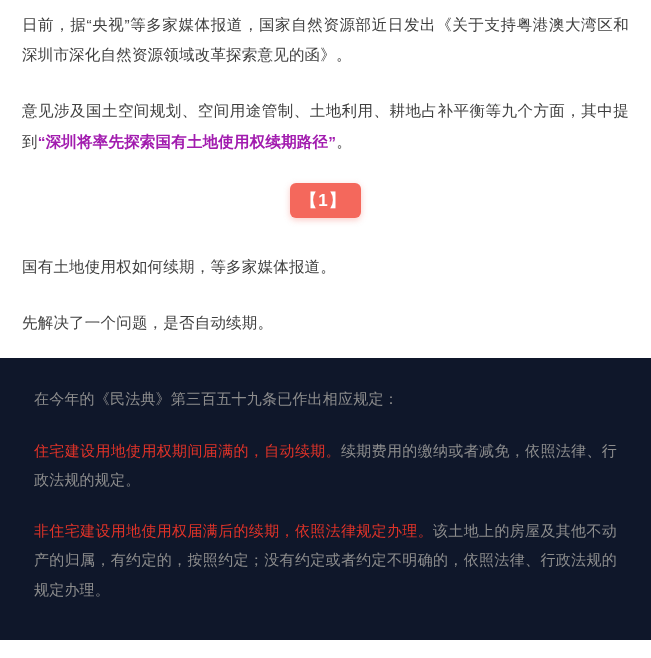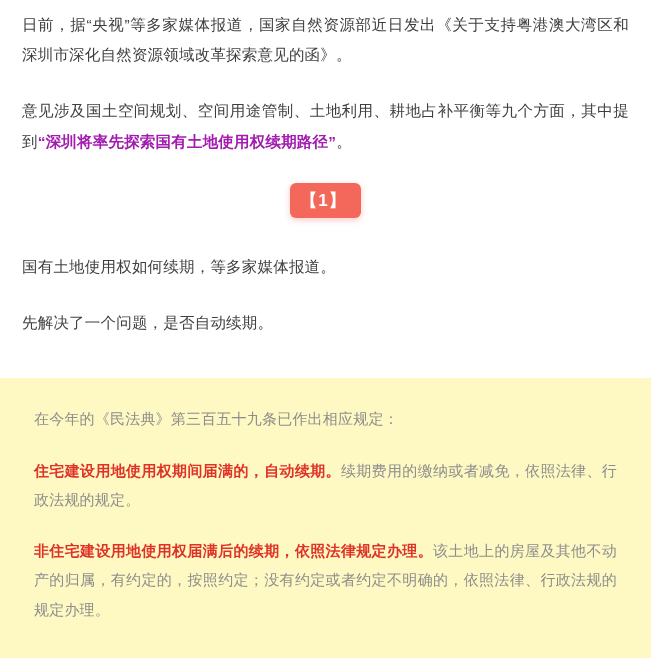--- a/index.html
+++ b/index.html
@@ -23,21 +23,21 @@
   }
   p.para {
     margin: 0 0 26px 0;
     font-size: 15.5px;
     line-height: 1.95;
     letter-spacing: 0.2px;
     color: #3f3f3f;
     text-align: justify;
   }
   p.para.tight {
-    margin-bottom: 40px;
+    margin-bottom: 20px;
   }
   .highlight-blue {
     color: #a21caf;
     font-weight: bold;
   }
   .badge-wrap {
     display: flex;
     justify-content: center;
     align-items: center;
     margin: 18px 0 34px 0;
@@ -47,39 +47,39 @@
     color: #ffffff;
     font-size: 17px;
     font-weight: bold;
     letter-spacing: 1px;
     padding: 9px 14px 9px 10px;
     border-radius: 6px;
     box-shadow: 0 2px 6px rgba(244,104,92,0.35);
     line-height: 1;
   }
   .quote-block {
-    background: #fef9c3;
+    background: #0f172a;
     margin: 8px -22px 0 -22px;
     padding: 26px 34px 20px 34px;
     box-sizing: border-box;
   }
   .quote-block p {
     margin: 0 0 22px 0;
     font-size: 15px;
     line-height: 1.95;
     color: #8d8d8d;
     letter-spacing: 0.2px;
     text-align: justify;
   }
   .quote-block p:last-child {
     margin-bottom: 16px;
   }
   .red-bold {
     color: #e03328;
-    font-weight: bold;
+    font-weight: normal;
   }
 </style>
 </head>
 <body>
 
 <div class="page">
 
   <p class="para">日前，据“央视”等多家媒体报道，国家自然资源部近日发出《关于支持粤港澳大湾区和深圳市深化自然资源领域改革探索意见的函》。</p>
 
   <p class="para"><span>意见涉及国土空间规划、空间用途管制、土地利用、耕地占补平衡等九个方面，其中提到</span><span class="highlight-blue">“深圳将率先探索国有土地使用权续期路径”</span><span>。</span></p>

